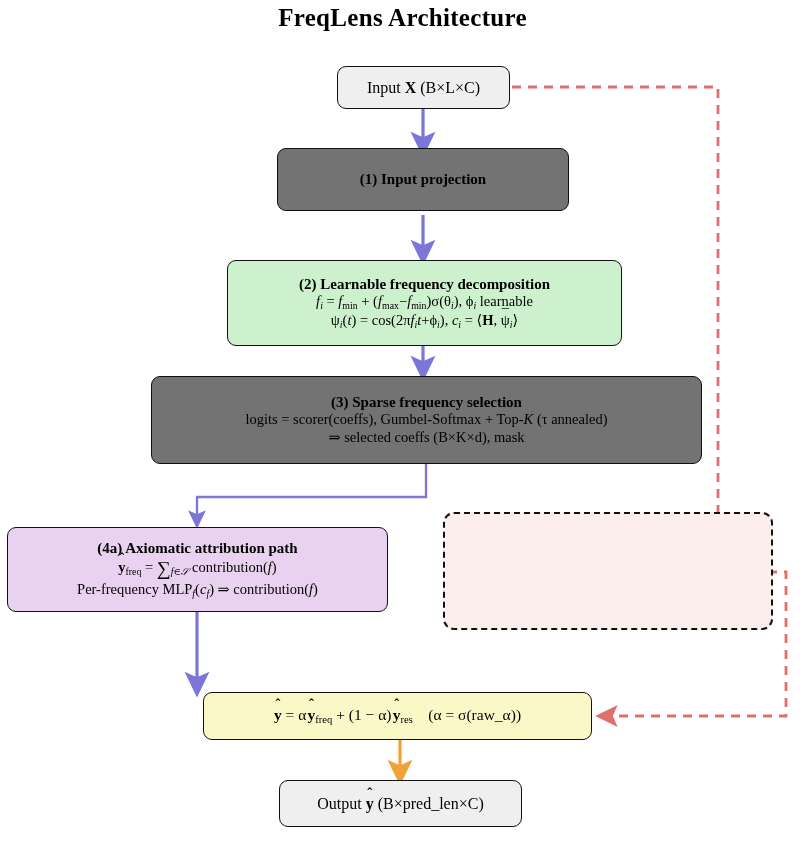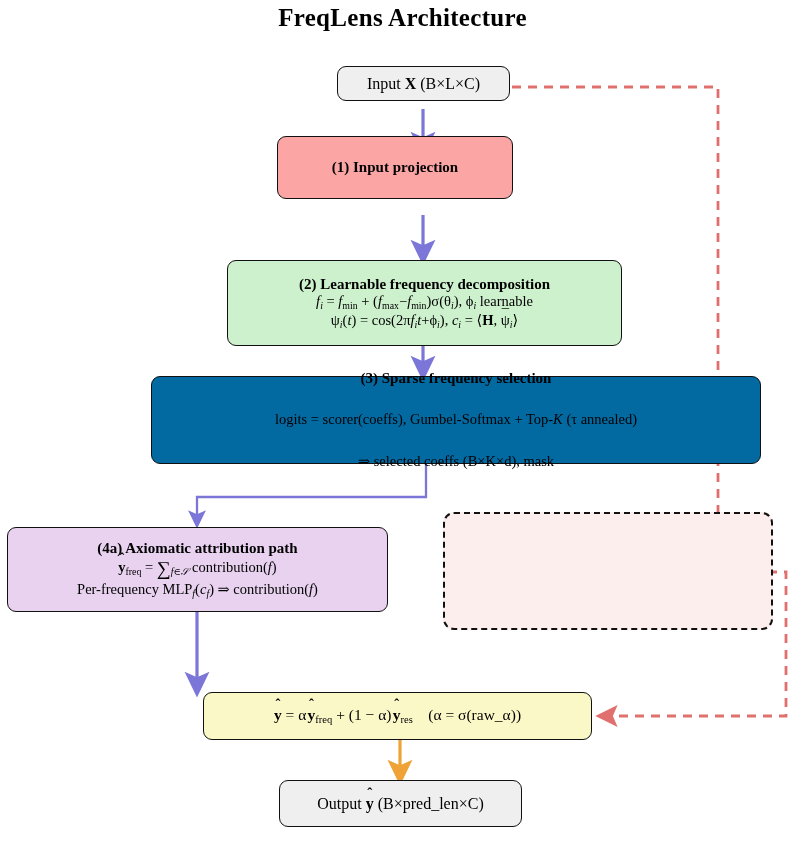--- a/index.html
+++ b/index.html
@@ -61,24 +61,24 @@
   .node .ln {
     font-size: 14.5px;
     white-space: nowrap;
   }
   .node .plain {
     font-size: 16px;
     white-space: nowrap;
   }
 
   
-  #n-input  { left: 337px; top: 66px;  width: 173px; height: 35px; background: #efefef; }
-  #n-proj   { left: 277px; top: 136px; width: 236px; height: 63px; background: #fca5a5; }
+  #n-input  { left: 337px; top: 66px;  width: 173px; height: 43px; background: #efefef; }
+  #n-proj   { left: 277px; top: 148px; width: 292px; height: 63px; background: #737373; }
   #n-decomp { left: 227px; top: 260px; width: 395px; height: 86px; background: #cdf0cd; }
-  #n-sparse { left: 151px; top: 376px; width: 610px; height: 88px; background: #0369a1; gap: 24px; }
+  #n-sparse { left: 151px; top: 376px; width: 551px; height: 88px; background: #737373; }
   #n-attr   { left: 7px;   top: 527px; width: 381px; height: 85px; background: #e8d2ef; }
   #n-resid  { left: 461px; top: 532px; width: 289px; height: 64px;
               background: #fbc4c4; border: 1.4px solid #d07b78; border-radius: 8px; }
   #n-fuse   { left: 203px; top: 692px; width: 389px; height: 48px; background: #fbf8c8; }
   #n-output { left: 279px; top: 780px; width: 243px; height: 47px; background: #efefef; }
 
   .dashed-group {
     position: absolute;
     left: 443px;
     top: 512px;

